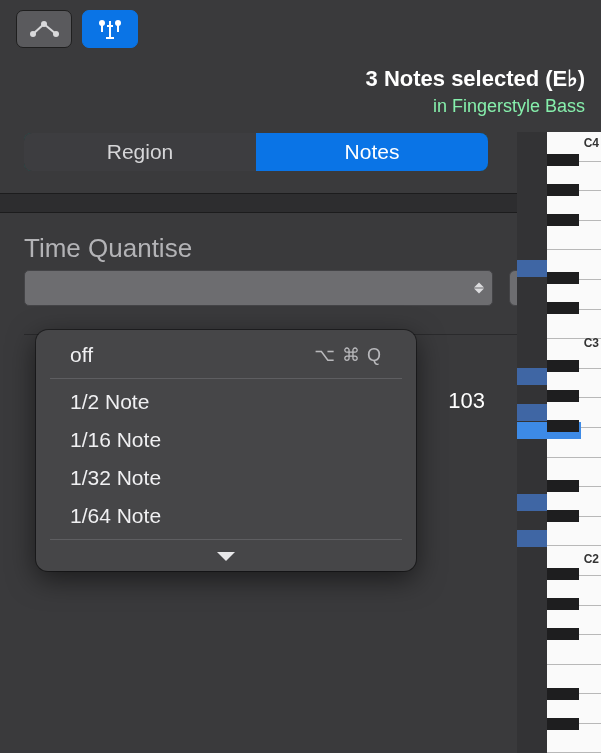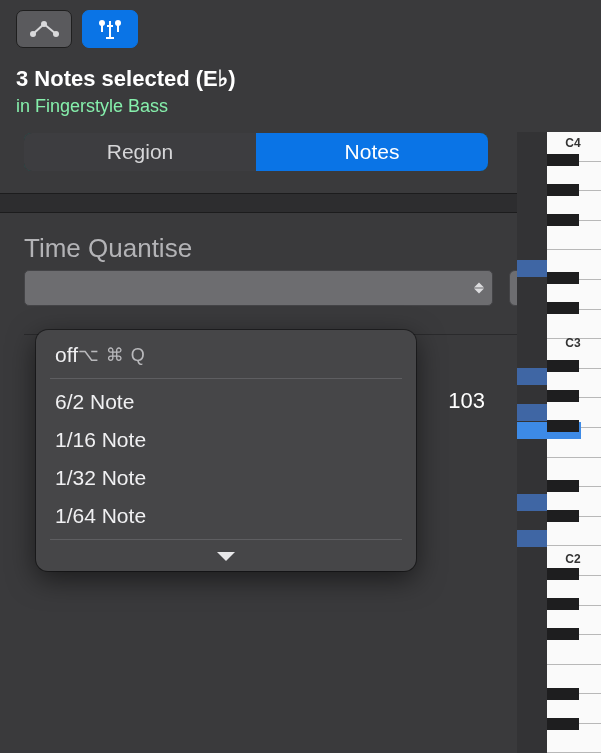--- a/index.html
+++ b/index.html
@@ -29,20 +29,21 @@
     align-items: center;
     justify-content: center;
     border: 1px solid #1f1f1f;
   }
   .tool-btn.grey { background: #5a5a5d; }
   .tool-btn.blue { background: #0a74e6; border-color:#0a74e6; }
 
   
   .selection {
     padding: 14px 16px 0 16px;
+    text-align: right;
   }
   .selection .title {
     color: #fff;
     font-size: 22px;
     font-weight: 600;
   }
   .selection .subtitle {
     color: #86efac;
     font-size: 18px;
     margin-top: 4px;
@@ -157,25 +158,25 @@
     position: absolute;
     top: 330px;
     left: 36px;
     width: 380px;
     background: #464648;
     border-radius: 12px;
     box-shadow: 0 8px 28px rgba(0,0,0,.55), 0 0 0 1px rgba(0,0,0,.4);
     padding: 6px 0 0 0;
   }
   .menu-item {
-    padding: 7px 19px;
+    padding: 7px 34px;
     font-size: 21px;
     color: #f0f0f2;
     display: flex;
-    justify-content: flex-start;
+    justify-content: space-between;
     align-items: center;
     cursor: pointer;
   }
   .menu-item .shortcut {
     color: #b9b9bc;
     font-size: 18px;
     letter-spacing: 1px;
   }
   .menu-sep {
     height: 1px;
@@ -240,21 +241,21 @@
     left: 30px;
     width: 32px;
     height: 12px;
     background: #1e1e1f;
     z-index: 3;
   }
   .oct-label {
     position: absolute;
     left: 30px;
     width: 52px;
-    text-align: center;
+    text-align: right;
     font-size: 12px;
     font-weight: 600;
     color: #333;
     z-index: 4;
     padding-right: 2px;
   }
 </style>
 </head>
 <body>
 
@@ -311,21 +312,21 @@
 
 <div class="value-row">103</div>
 
 <div class="menu">
   <div class="menu-item">
     <span>off</span>
     <span class="shortcut">⌥ ⌘ Q</span>
   </div>
   <div class="menu-sep"></div>
   <div class="menu-item">
-      <span>6/2 Note</span>
+      <span>1/2 Note</span>
     </div>
   <div class="menu-item">
       <span>1/16 Note</span>
     </div>
   <div class="menu-item">
       <span>1/32 Note</span>
     </div>
   <div class="menu-item">
       <span>1/64 Note</span>
     </div>

